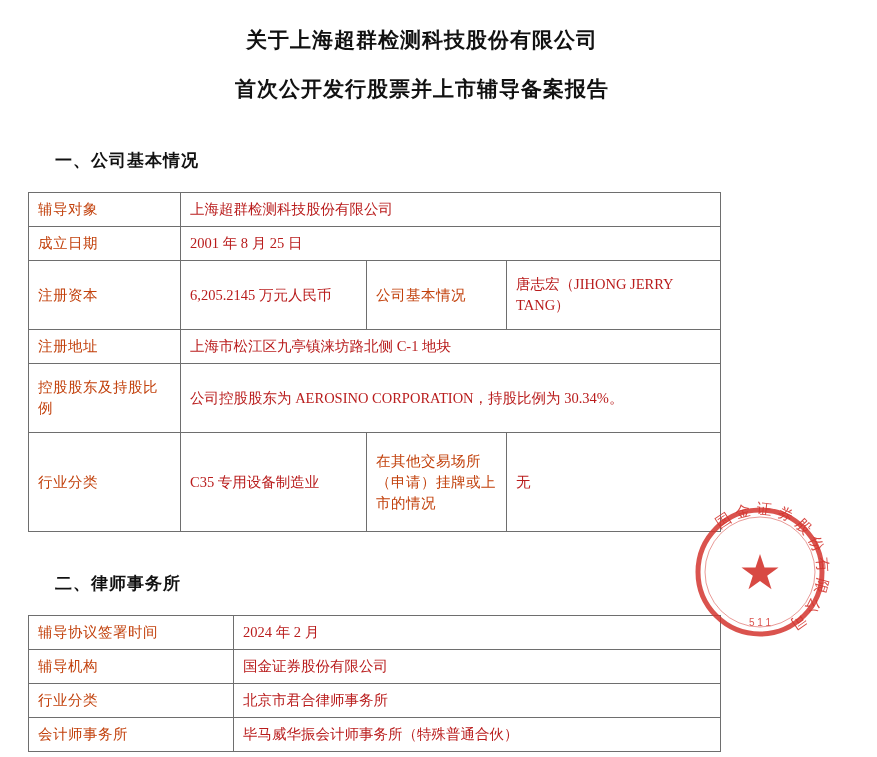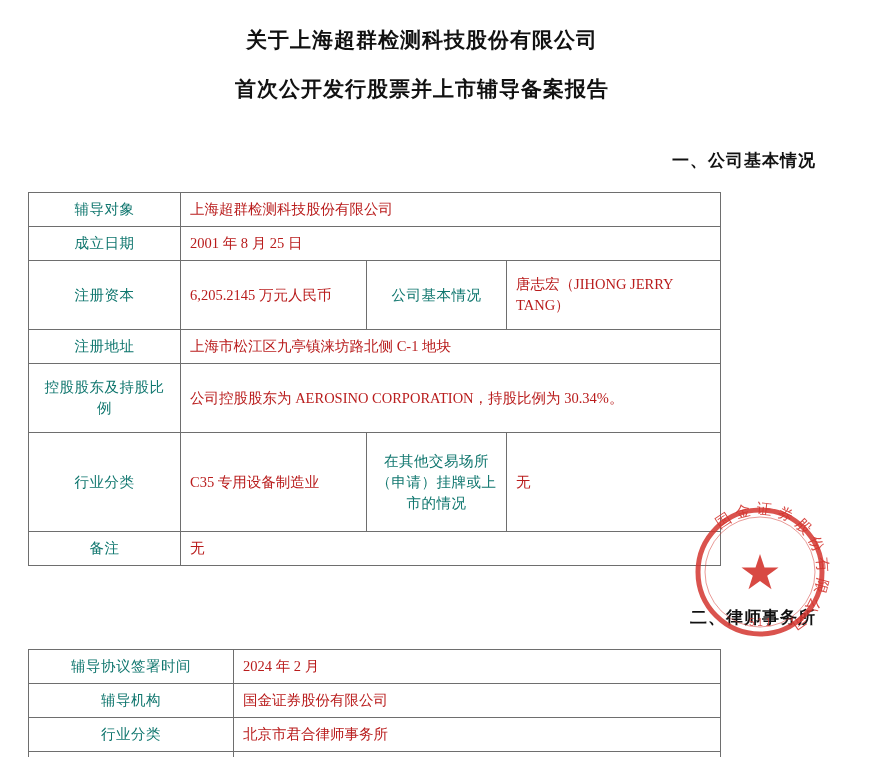--- a/index.html
+++ b/index.html
@@ -36,21 +36,20 @@
   .title-line-2 {
     padding-top: 21px;
   }
   .section-heading {
     font-family: "Liberation Sans", sans-serif;
     font-weight: bold;
     font-size: 17px;
     color: #111;
     margin-left: 27px;
     letter-spacing: 1px;
-    text-align: right;
   }
   .heading-1 {
     margin-top: 46px;
   }
   .heading-2 {
     margin-top: 40px;
   }
   table.doc-table {
     border-collapse: collapse;
     margin-top: 20px;
@@ -64,22 +63,21 @@
     font-size: 14.5px;
     line-height: 1.45;
     vertical-align: middle;
     word-break: break-word;
   }
   td.label {
     font-family: "Liberation Sans", sans-serif;
     font-weight: normal;
     font-size: 15px;
     letter-spacing: 0.5px;
-    color: #0f766e;
-    text-align: center;
+    color: #c2410c;
   }
   td.value {
     font-family: "Liberation Serif", serif;
     font-size: 14.5px;
     color: #b91c1c;
   }
   .tall-row td {
     height: 56px;
   }
   .row-industry td {
@@ -136,24 +134,20 @@
       <tr class="tall-row">
         <td class="label">控股股东及持股比例</td>
         <td class="value" colspan="3">公司控股股东为 AEROSINO CORPORATION，持股比例为 30.34%。</td>
       </tr>
       <tr class="row-industry">
         <td class="label">行业分类</td>
         <td class="value">C35 专用设备制造业</td>
         <td class="label">在其他交易场所（申请）挂牌或上市的情况</td>
         <td class="value">无</td>
       </tr>
-      <tr>
-        <td class="label">备注</td>
-        <td class="value" colspan="3">无</td>
-      </tr>
     </tbody>
   </table>
 
   <div class="section-heading heading-2">二、律师事务所</div>
 
   <table class="doc-table">
     <colgroup>
       <col style="width:205px">
       <col style="width:487px">
     </colgroup>

